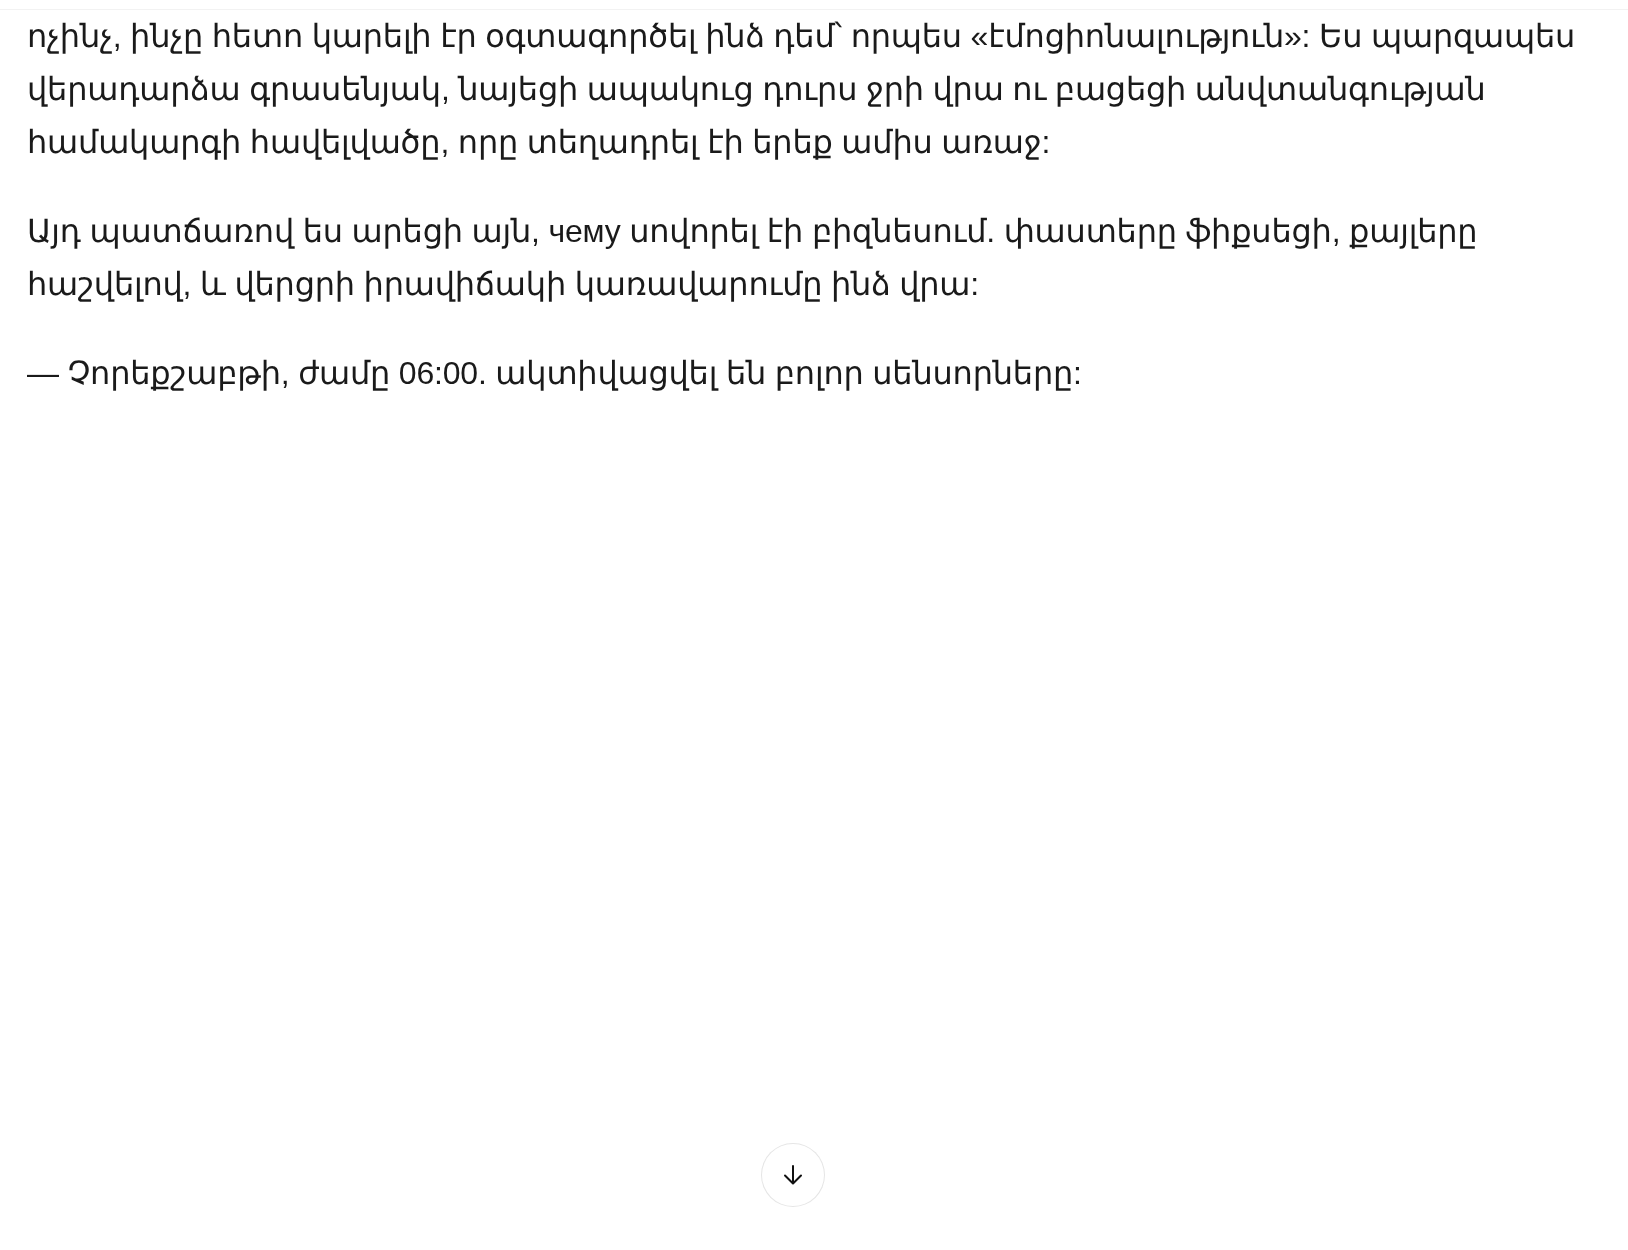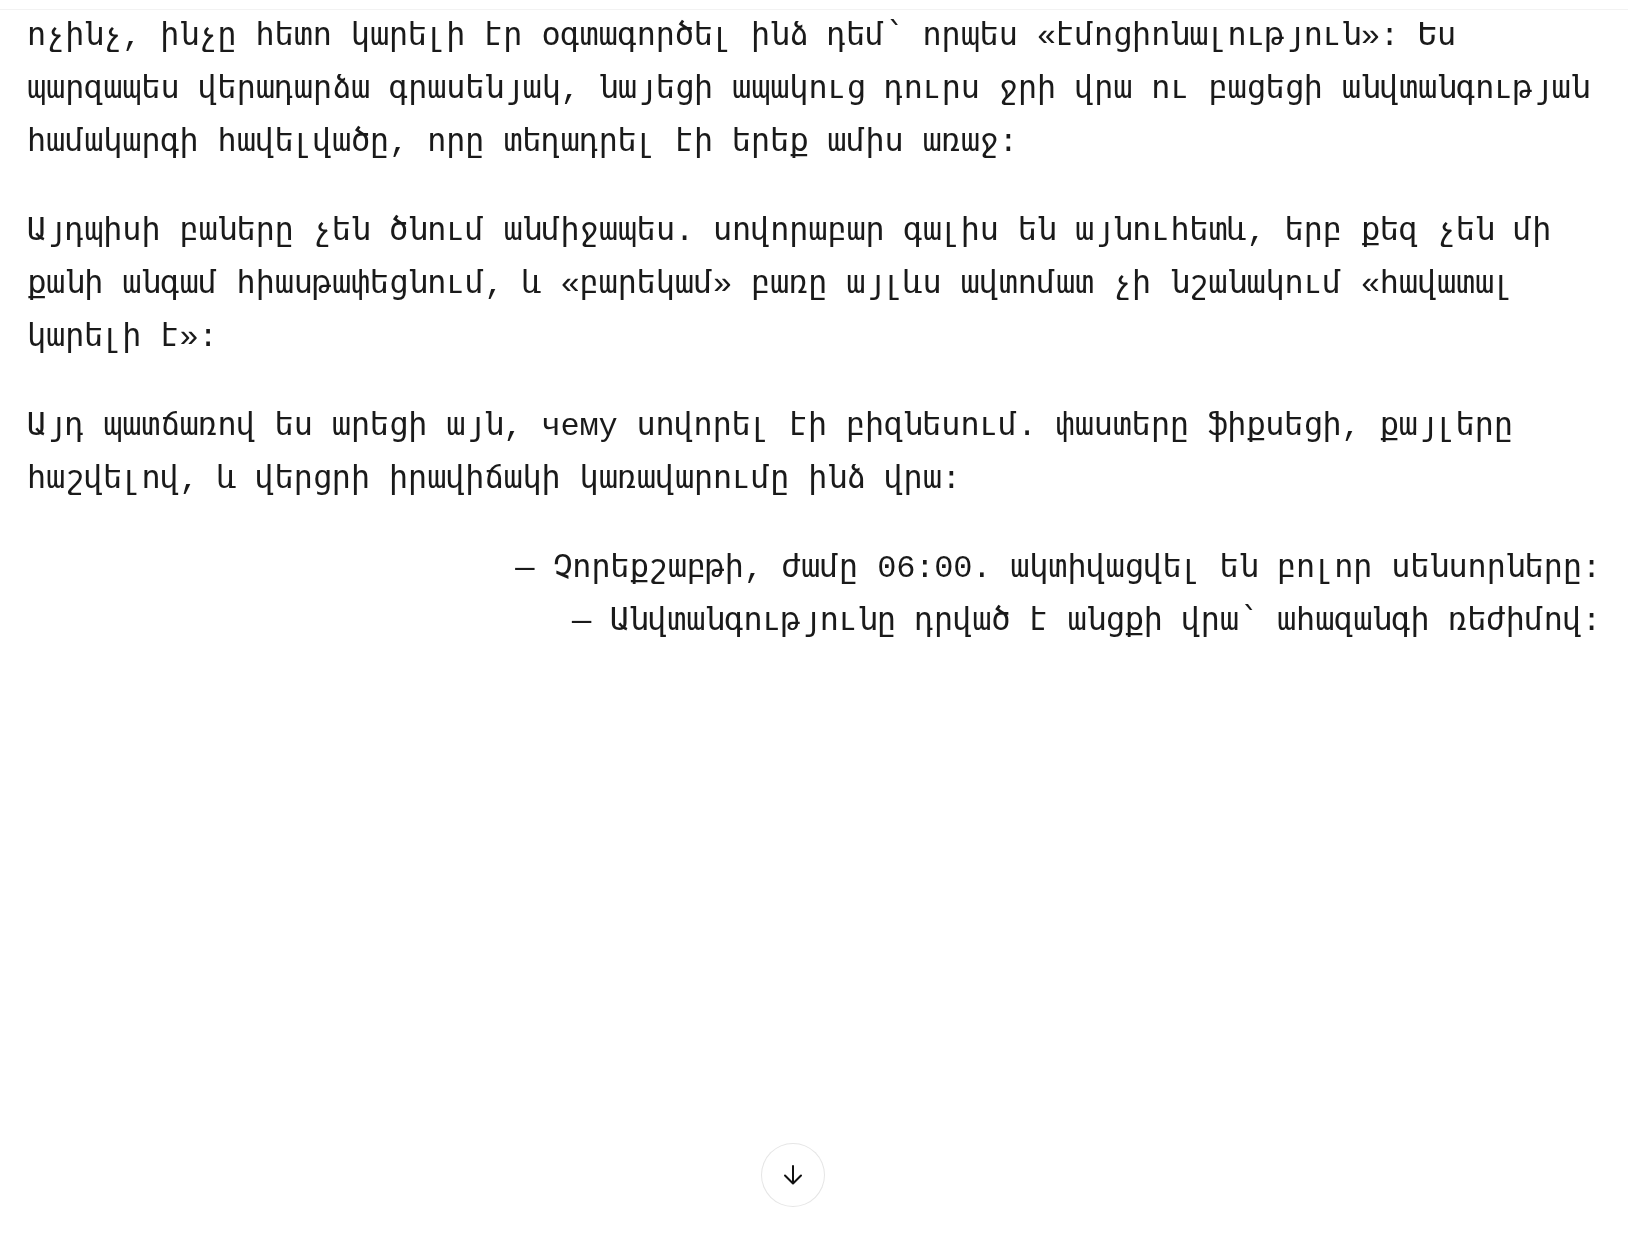--- a/index.html
+++ b/index.html
@@ -8,21 +8,21 @@
     background: #ffffff;
     width: 1628px;
     height: 1250px;
     overflow: hidden;
   }
   .page {
     position: relative;
     width: 1628px;
     height: 1250px;
     background: #ffffff;
-    font-family: Liberation Mono, monospace;
+    font-family: Liberation Sans, sans-serif;
   }
   .top-edge {
     position: absolute;
     top: 0; left: 0; right: 0;
     height: 9px;
     background: #ffffff;
     border-bottom: 1px solid #f2f2f2;
   }
   .article {
     position: absolute;
@@ -32,21 +32,20 @@
     color: #1a1a1a;
     font-size: 32px;
     line-height: 53px;
     letter-spacing: -0.2px;
   }
   .para {
     margin: 0 0 36px 0;
   }
   .bullet-group {
     margin: 0 0 36px 0;
-    text-align: right;
   }
   .bullet {
     margin: 0;
   }
   .scroll-btn {
     position: absolute;
     left: 761px;
     top: 1143px;
     width: 64px;
     height: 64px;
@@ -65,26 +64,24 @@
   }
 </style>
 </head>
 <body>
 
 <div class="page">
   <div class="top-edge"></div>
 
   <div class="article">
     <p class="para">ոչինչ, ինչը հետո կարելի էր օգտագործել ինձ դեմ՝ որպես «էմոցիոնալություն»: Ես պարզապես վերադարձա գրասենյակ, նայեցի ապակուց դուրս ջրի վրա ու բացեցի անվտանգության համակարգի հավելվածը, որը տեղադրել էի երեք ամիս առաջ:</p>
-    <p class="para">Այդպիսի բաները չեն ծնում անմիջապես. սովորաբար գալիս են այնուհետև, երբ քեզ չեն մի քանի անգամ հիասթափեցնում, և «բարեկամ» բառը այլևս ավտոմատ չի նշանակում «հավատալ կարելի է»:</p>
     <p class="para">Այդ պատճառով ես արեցի այն, чему սովորել էի բիզնեսում. փաստերը ֆիքսեցի, քայլերը հաշվելով, և վերցրի իրավիճակի կառավարումը ինձ վրա:</p>
 
     <div class="bullet-group">
       <p class="bullet">— Չորեքշաբթի, ժամը 06:00. ակտիվացվել են բոլոր սենսորները:</p>
-      <p class="bullet">— Անվտանգությունը դրված է անցքի վրա՝ ահազանգի ռեժիմով:</p>
     </div>
 
   </div>
 
   <button class="scroll-btn" aria-label="scroll down">
     <svg width="32" height="32" viewBox="0 0 32 32" fill="none">
       <path d="M16 7 L16 24 M8 16.5 L16 24.5 L24 16.5" stroke="#111111" stroke-width="2" stroke-linecap="round" stroke-linejoin="round"></path>
     </svg>
   </button>
 </div>

